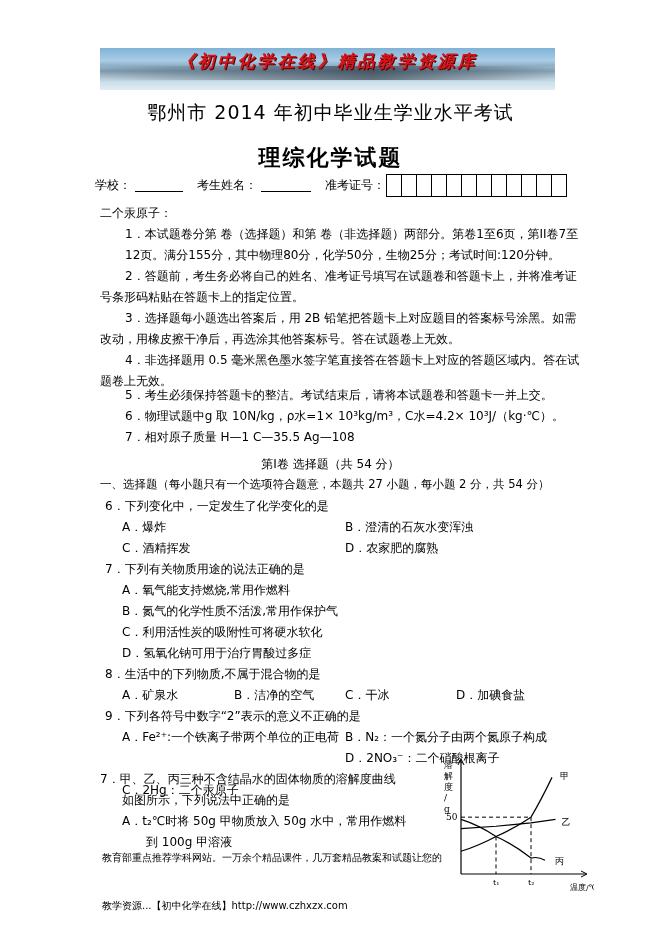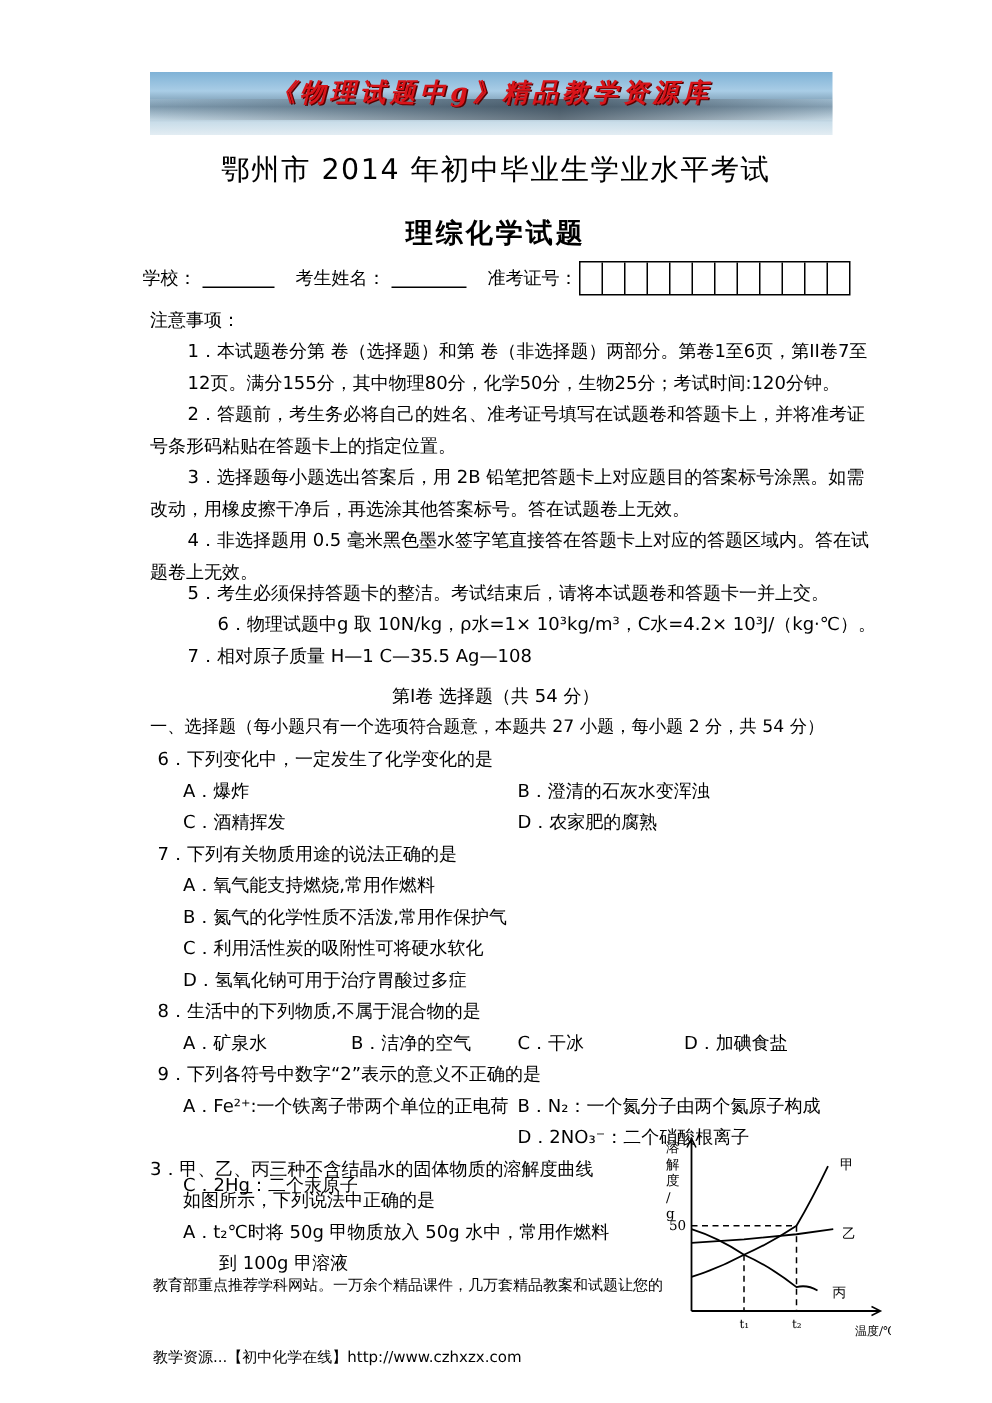--- a/index.html
+++ b/index.html
@@ -13,41 +13,41 @@
   .banner .b-title { position:absolute; left:0; right:0; top:2px; text-align:center;
             font-family:"DejaVu Serif", serif; font-style: italic; font-weight: bold;
             font-size: 17px; color:#d8141a; letter-spacing: 3px;
             text-shadow: 1px 1px 0 #5a0000; }
   .banner .b-url { position:absolute; left:0; right:0; top:24px; text-align:center;
             font-family:"Liberation Sans", sans-serif; font-size: 13px; color:#d8141a;
             text-shadow: 0 0 1px #fff; }
   .title1 { position:absolute; left:0; right:0; top:100px; text-align:center;
             font-size: 19px; letter-spacing: 1px; }
   .title2 { position:absolute; left:0; right:0; top:143px; text-align:center;
-            font-size: 18px; font-weight: bold; letter-spacing: 2px; }
+            font-size: 22px; font-weight: bold; letter-spacing: 2px; }
   .info-row { position:absolute; left:95px; top:174px; height:22px; display:flex; align-items:center; font-size:12px; }
   .info-row .line { display:inline-block; width:48px; border-bottom:1px solid #000; height:12px; margin: 0 14px 0 4px; }
   .info-row .line.long { width:50px; }
   .id-boxes { display:flex; border:1px solid #000; height:21px; margin-left:1px; }
   .id-boxes .cell { width:14px; border-right:1px solid #000; }
   .id-boxes .cell:last-child { border-right:none; }
   .txt { position:absolute; font-size:12px; line-height: 21px; white-space: nowrap; font-family: "DejaVu Sans", sans-serif; }
   .para { position:absolute; left: 100px; width: 480px; font-size: 12px; line-height: 21px; }
   .para .ind { padding-left: 25px; }
   .sect { position:absolute; left:0; right:0; text-align:center; font-size:12px; }
   .opt { position:absolute; font-size:12px; line-height: 21px; white-space: nowrap; }
   .footer { position:absolute; left: 102px; font-size: 10px; line-height: 20px; white-space: nowrap; }
   svg text { font-family: "DejaVu Serif", serif; }
 </style>
 </head>
 <body>
 
 <div class="banner">
   <div class="mist"></div>
-  <div class="b-title">《物理试题中g》精品教学资源库</div>
+  <div class="b-title">《初中化学在线》精品教学资源库</div>
 </div>
 
 <div class="title1">鄂州市 2014 年初中毕业生学业水平考试</div>
 <div class="title2">理综化学试题</div>
 
 <div class="info-row">
   <span>学校：</span>
   <span class="line"></span>
   <span>考生姓名：</span>
   <span class="line long"></span>
@@ -61,35 +61,35 @@
     <span class="cell"></span>
     <span class="cell"></span>
     <span class="cell"></span>
     <span class="cell"></span>
     <span class="cell"></span>
     <span class="cell"></span>
     <span class="cell"></span>
   </span>
 </div>
 
-<div class="txt" style="left:100px; top:203px;">注意事项：</div>
+<div class="txt" style="left:100px; top:203px;">二个汞原子：</div>
 <div class="para" style="top:224px; white-space:normal;">
     <div class="ind" style="text-indent:0; margin-left:-25px; padding-left:50px;">1．本试题卷分第 卷（选择题）和第 卷（非选择题）两部分。第卷1至6页，第II卷7至12页。满分155分，其中物理80分，化学50分，生物25分；考试时间:120分钟。</div>
   </div>
 <div class="para" style="top:266px;">
     <div style="text-indent:25px;">2．答题前，考生务必将自己的姓名、准考证号填写在试题卷和答题卡上，并将准考证号条形码粘贴在答题卡上的指定位置。</div>
   </div>
 <div class="para" style="top:308px;">
     <div style="text-indent:25px;">3．选择题每小题选出答案后，用 2B 铅笔把答题卡上对应题目的答案标号涂黑。如需改动，用橡皮擦干净后，再选涂其他答案标号。答在试题卷上无效。</div>
   </div>
 <div class="para" style="top:350px;">
     <div style="text-indent:25px;">4．非选择题用 0.5 毫米黑色墨水签字笔直接答在答题卡上对应的答题区域内。答在试题卷上无效。</div>
   </div>
 <div class="txt" style="left:125px; top:385px;">5．考生必须保持答题卡的整洁。考试结束后，请将本试题卷和答题卡一并上交。</div>
-<div class="txt" style="left:125px; top:406px;margin-left:20px;">6．物理试题中g 取 10N/kg，ρ水=1× 10³kg/m³，C水=4.2× 10³J/（kg·℃）。</div>
+<div class="txt" style="left:125px; top:406px;">6．物理试题中g 取 10N/kg，ρ水=1× 10³kg/m³，C水=4.2× 10³J/（kg·℃）。</div>
 <div class="txt" style="left:125px; top:427px;">7．相对原子质量 H—1   C—35.5   Ag—108</div>
 
 <div class="sect" style="top:456px;">第Ⅰ卷    选择题（共 54 分）</div>
 <div class="txt" style="left:100px; top:474px; font-size:11.5px;">一、选择题（每小题只有一个选项符合题意，本题共 27 小题，每小题 2 分，共 54 分）</div>
 
 <div class="txt" style="left:105px; top:496px;">6．下列变化中，一定发生了化学变化的是</div>
 <div class="opt" style="left:122px; top:517px;">A．爆炸</div>
 <div class="opt" style="left:345px; top:517px;">B．澄清的石灰水变浑浊</div>
 <div class="opt" style="left:122px; top:538px;">C．酒精挥发</div>
 <div class="opt" style="left:345px; top:538px;">D．农家肥的腐熟</div>
@@ -105,21 +105,21 @@
 <div class="opt" style="left:234px; top:685px;">B．洁净的空气</div>
 <div class="opt" style="left:345px; top:685px;">C．干冰</div>
 <div class="opt" style="left:456px; top:685px;">D．加碘食盐</div>
 
 <div class="txt" style="left:105px; top:706px;">9．下列各符号中数字“2”表示的意义不正确的是</div>
 <div class="opt" style="left:122px; top:727px;">A．Fe²⁺:一个铁离子带两个单位的正电荷</div>
 <div class="opt" style="left:345px; top:727px;">B．N₂：一个氮分子由两个氮原子构成</div>
 <div class="opt" style="left:122px; top:780px;">C．2Hg：二个汞原子</div>
 <div class="opt" style="left:345px; top:748px;">D．2NO₃⁻：二个硝酸根离子</div>
 
-<div class="txt" style="left:100px; top:769px;">3．甲、乙、丙三种不含结晶水的固体物质的溶解度曲线</div>
+<div class="txt" style="left:100px; top:769px;">7．甲、乙、丙三种不含结晶水的固体物质的溶解度曲线</div>
 <div class="txt" style="left:122px; top:790px;">如图所示，下列说法中正确的是</div>
 <div class="opt" style="left:122px; top:811px;">A．t₂℃时将 50g 甲物质放入 50g 水中，常用作燃料</div>
 <div class="opt" style="left:146px; top:832px;">到 100g 甲溶液</div>
 
 <div class="footer" style="top:848px;">教育部重点推荐学科网站。一万余个精品课件，几万套精品教案和试题让您的</div>
 <div class="footer" style="top:868px;margin-top:28px;">教学资源...【初中化学在线】http://www.czhxzx.com</div>
 
 <svg id="chart" style="position:absolute; left:432px; top:756px;" width="162" height="138" viewBox="0 0 162 138">
   <g id="axes">
       <line x1="29" y1="118" x2="29" y2="4" stroke="#000" stroke-width="1.2"></line>

